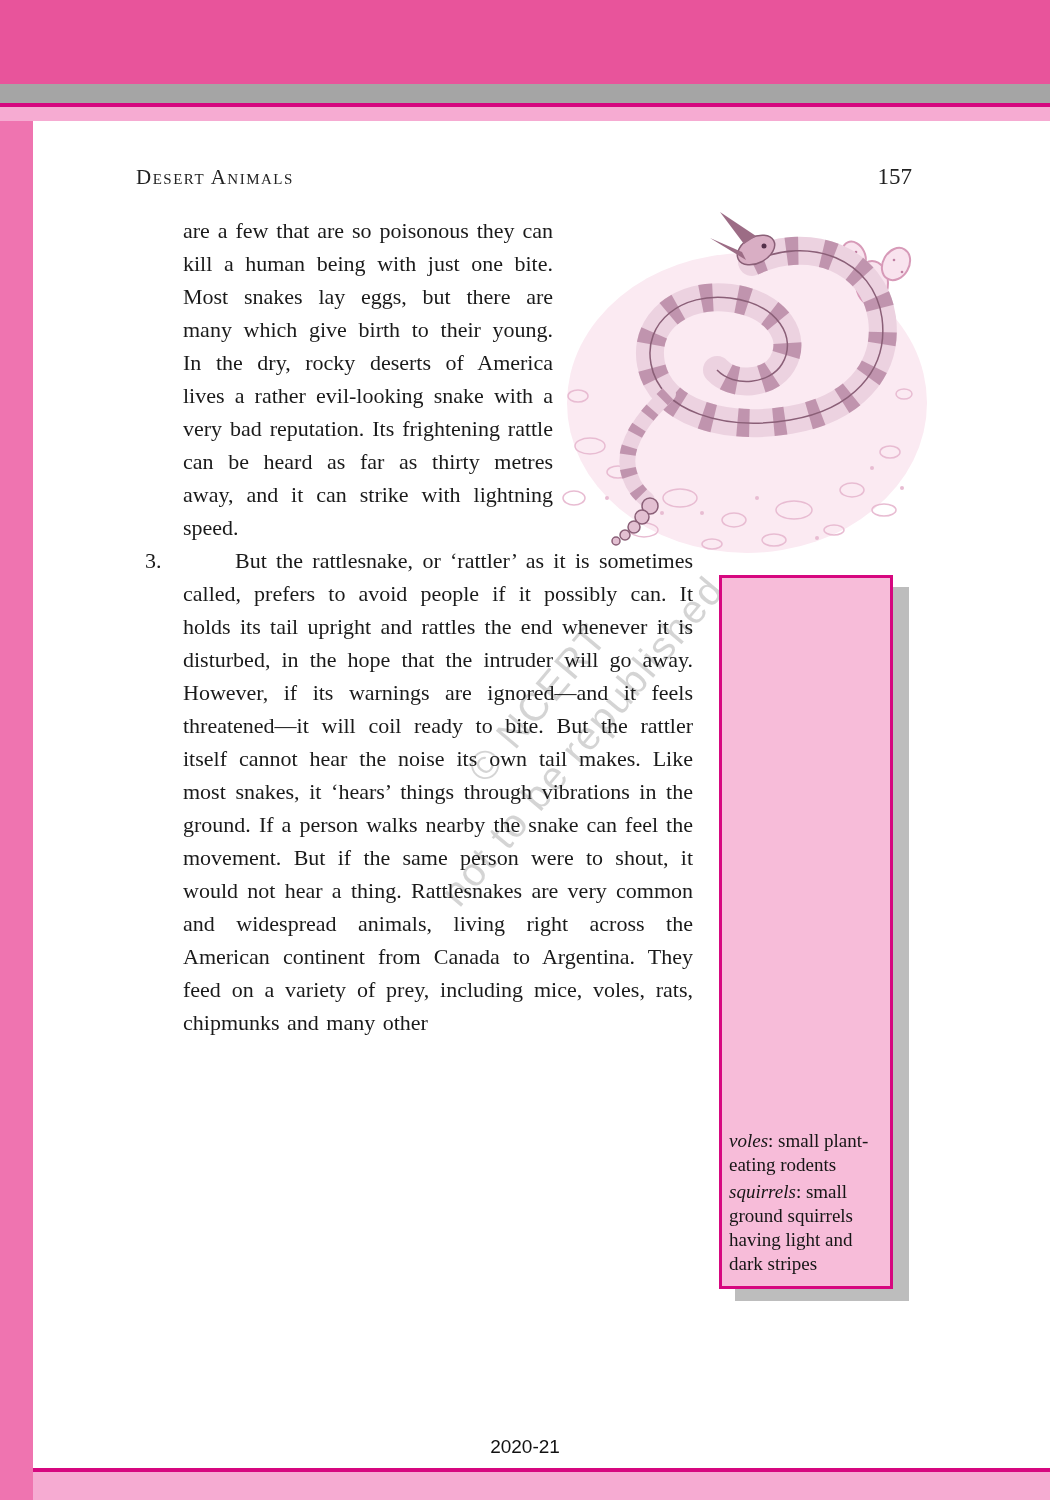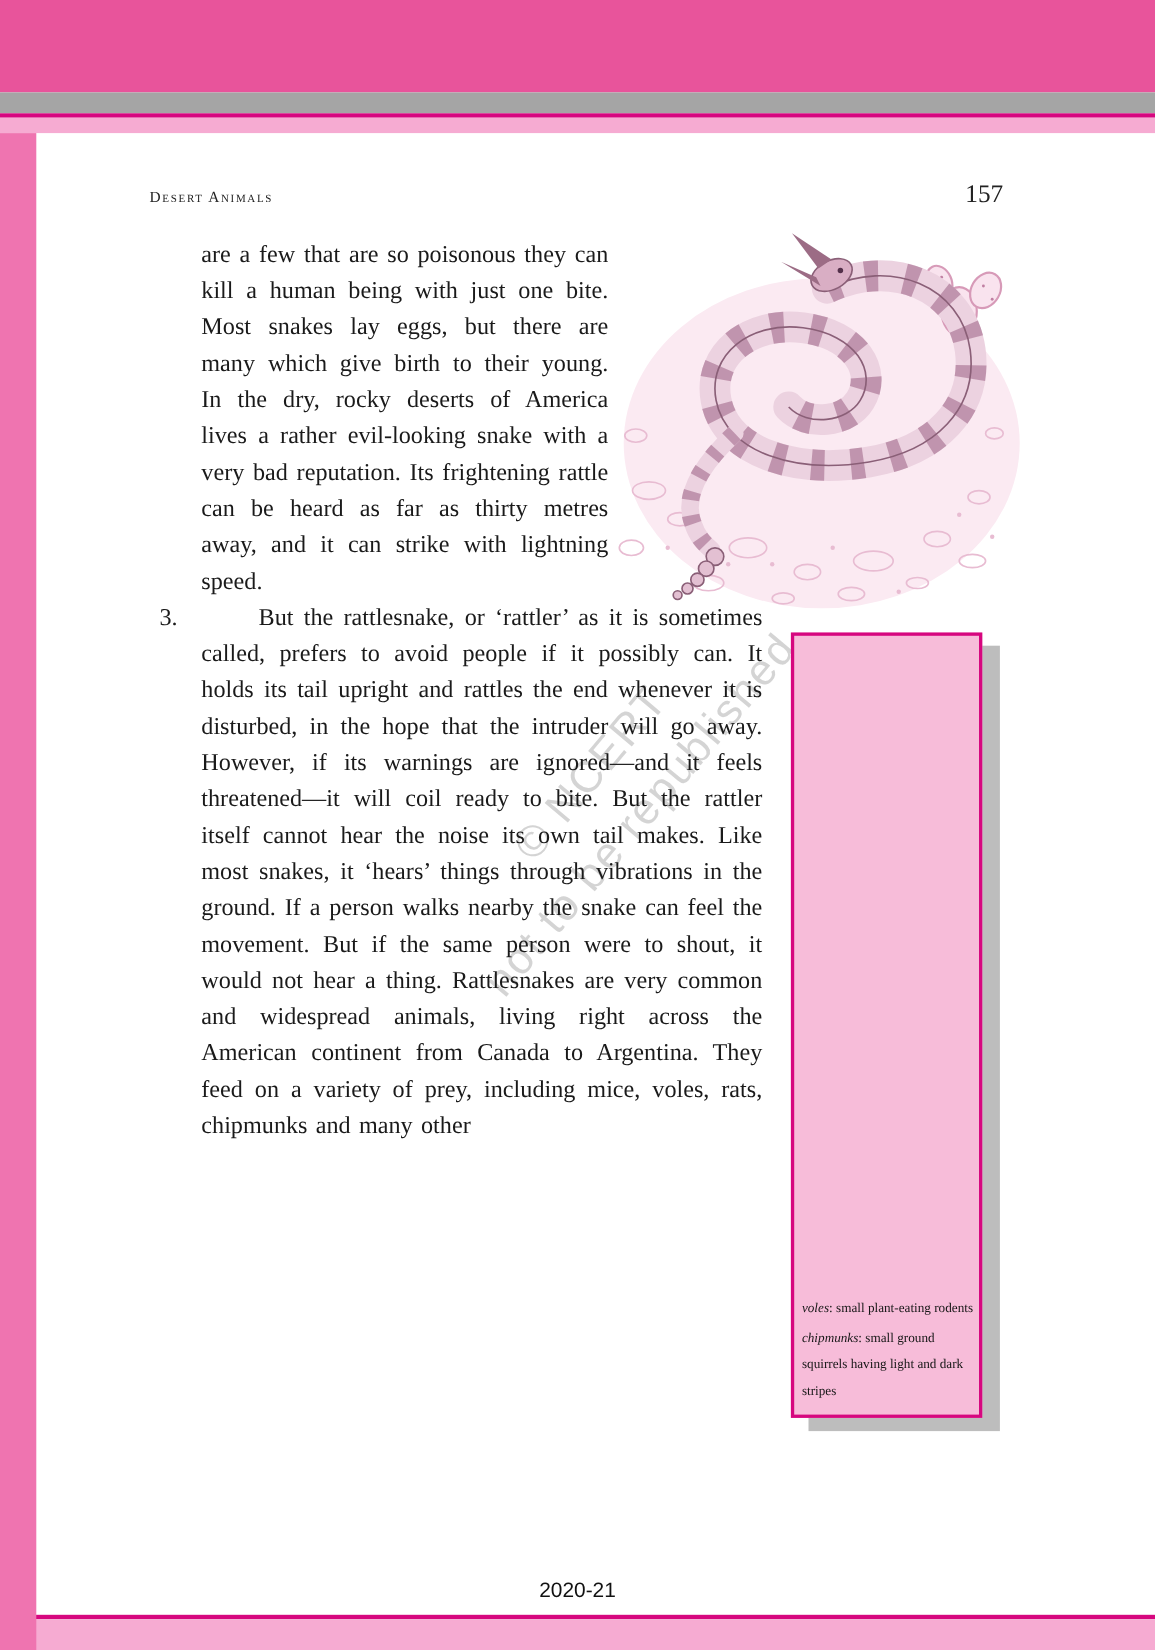--- a/index.html
+++ b/index.html
@@ -21,21 +21,21 @@
   .bottom-line { position:absolute; left:0; right:0; top:1468px; height:4px;
     background:var(--c-line-magenta, #d6077f); }
   .bottom-band { position:absolute; left:0; right:0; top:1472px; height:28px;
     background:var(--c-band-lightpink, #f6abd2); }
 
   
   .header {
     position:absolute; left:136px; right:138px; top:164px;
     display:flex; justify-content:space-between; align-items:baseline;
   }
-  .running-title { font-variant:small-caps; font-size:14px; letter-spacing:1.5px; color:#222; }
+  .running-title { font-variant:small-caps; font-size:21px; letter-spacing:1.5px; color:#222; }
   .page-num { font-size:23px; color:#222; }
 
   
   .watermark {
     position:absolute; left:300px; top:670px; width:520px; z-index:1;
     transform:rotate(-50deg);
     color:var(--c-watermark, #ababab); opacity:0.5;
     font-size:40px; letter-spacing:2px; text-align:center;
     display:flex; flex-direction:column; gap:14px;
     font-family:"Liberation Sans", sans-serif;
@@ -58,21 +58,21 @@
 
   
   .sidebar {
     position:absolute; left:719px; top:575px; width:174px; height:714px; z-index:3;
     background:var(--c-sidebar-pink, #f7bcd9);
     border:3px solid var(--c-sidebar-border, #d6077f);
     box-shadow:16px 12px 0 var(--c-shadow-gray, #bdbdbd);
     box-sizing:border-box;
     display:flex; flex-direction:column; justify-content:flex-end;
     padding:8px 5px 10px 7px;
-    font-size:12px; line-height:24px; color:#161616;
+    font-size:19px; line-height:24px; color:#161616;
   }
   .gloss-entry { margin-top:3px; }
   .gloss-term { font-style:italic; }
 
   
   .footer {
     position:absolute; left:0; right:0; top:1436px; text-align:center;
     font-family:"Liberation Sans", sans-serif; font-size:19px; color:#111;
   }
 </style>
@@ -174,21 +174,21 @@
       <span class="img-spacer"></span><span class="ptext">are a few that are so poisonous they can kill a human being with just one bite. Most snakes lay eggs, but there are many which give birth to their young. In the dry, rocky deserts of America lives a rather evil-looking snake with a very bad reputation. Its frightening rattle can be heard as far as thirty metres away, and it can strike with lightning speed.</span>
     </p>
     <div class="para3wrap">
       <span class="pnum">3.</span>
       <p class="para indent">But the rattlesnake, or ‘rattler’ as it is sometimes called, prefers to avoid people if it possibly can. It holds its tail upright and rattles the end whenever it is disturbed, in the hope that the intruder will go away. However, if its warnings are ignored—and it feels threatened—it will coil ready to bite. But the rattler itself cannot hear the noise its own tail makes. Like most snakes, it ‘hears’ things through vibrations in the ground. If a person walks nearby the snake can feel the movement. But if the same person were to shout, it would not hear a thing. Rattlesnakes are very common and widespread animals, living right across the American continent from Canada to Argentina. They feed on a variety of prey, including mice, voles, rats, chipmunks and many other</p>
     </div>
   </div>
 
   <div class="sidebar">
     <div class="gloss-entry"><span class="gloss-term">voles</span><span>: small plant-eating rodents</span></div>
-    <div class="gloss-entry"><span class="gloss-term">chipmunks</span><span>: small ground squirrels having light and dark stripes</span></div>
+    <div class="gloss-entry"><span class="gloss-term">squirrels</span><span>: small ground squirrels having light and dark stripes</span></div>
   </div>
 
   <div class="footer">
     <span>2020-21</span>
   </div>
   <div class="bottom-line"></div>
   <div class="band bottom-band"></div>
 
 </div>
 

